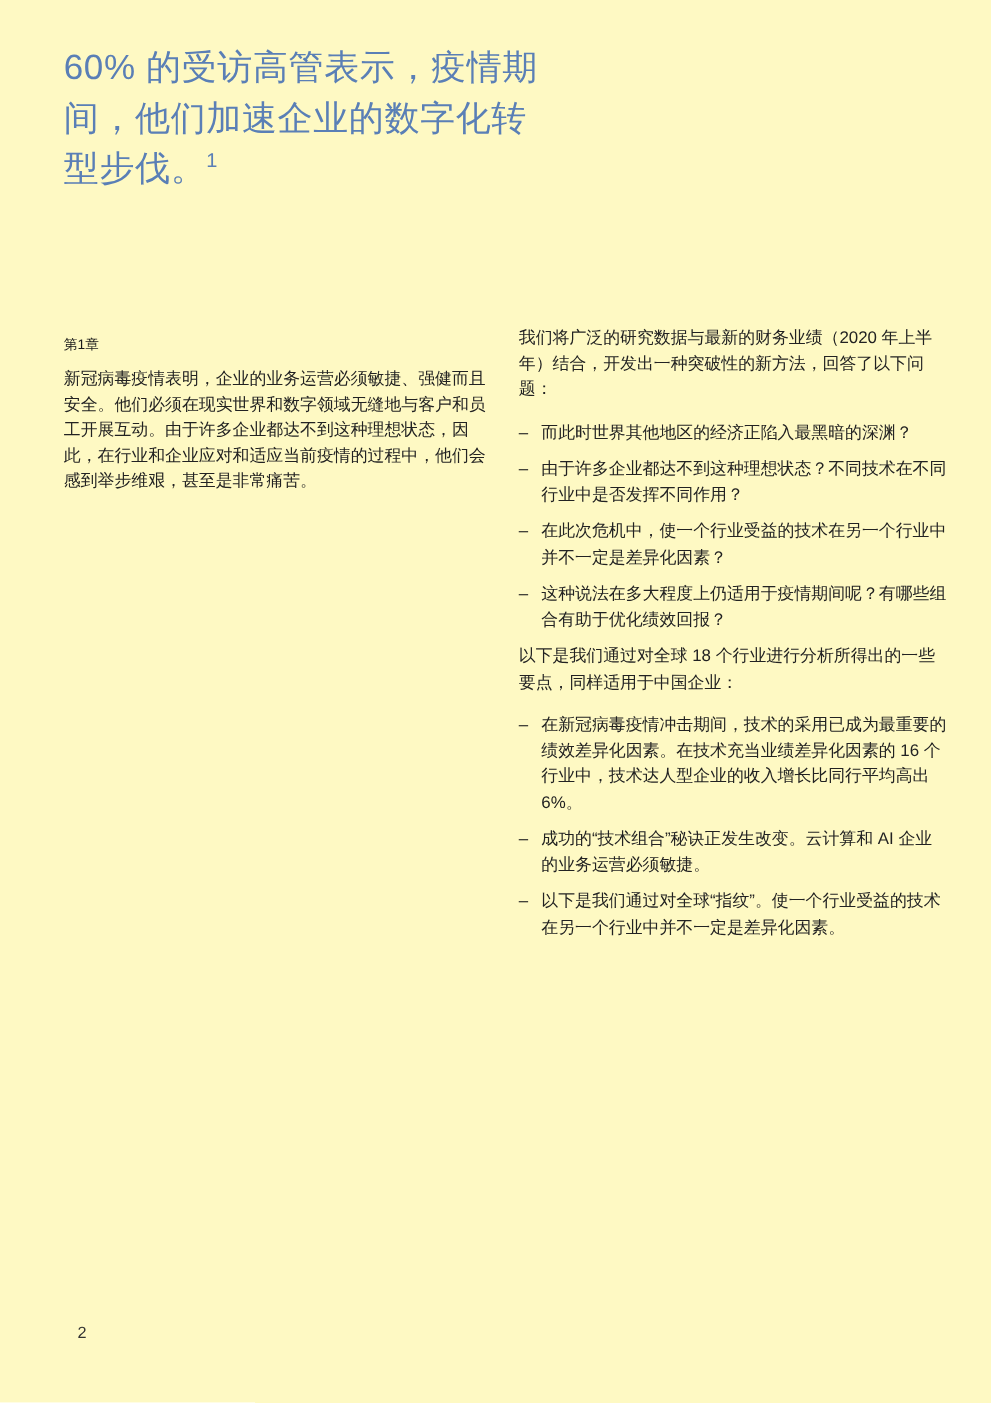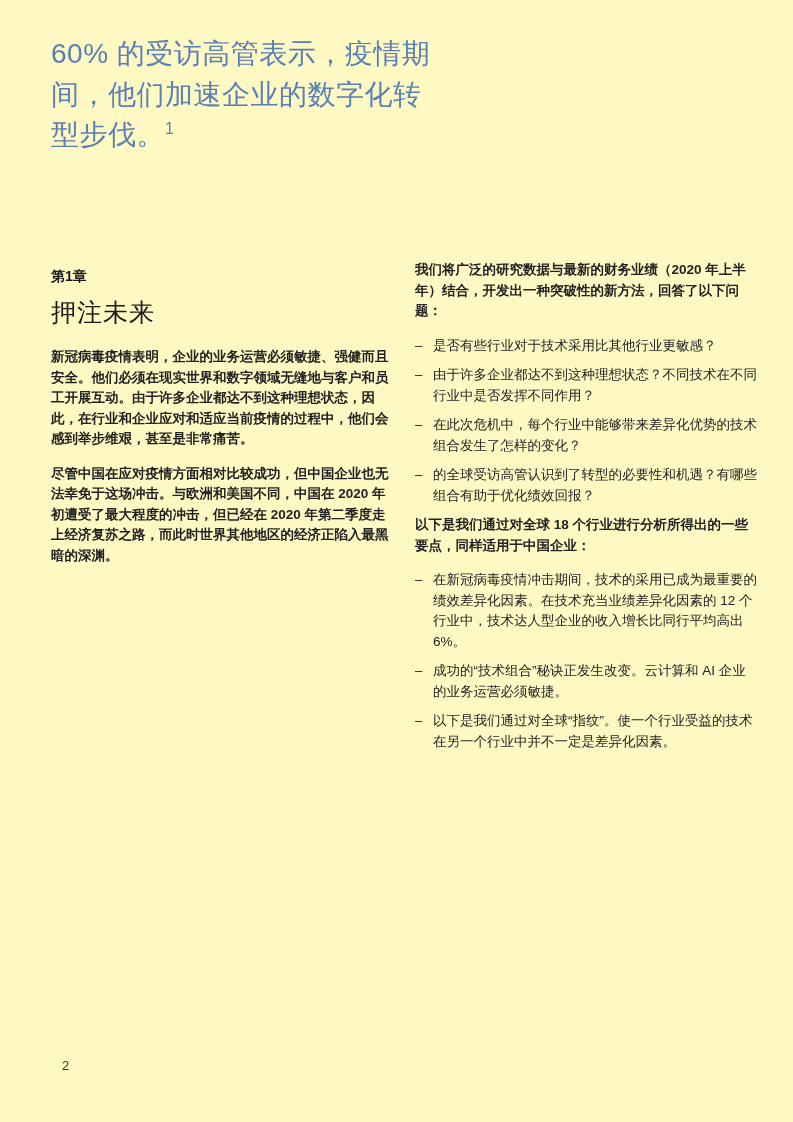--- a/index.html
+++ b/index.html
@@ -35,38 +35,37 @@
     top: 268px;
     width: 341px;
   }
   .col-right {
     position: absolute;
     left: 415px;
     top: 260px;
     width: 343px;
   }
   .chapter-label {
-    font-size: 14px;
-    font-weight: bold;
+    font-size: 11px;
+    font-weight: normal;
     color: #1a1a1a;
     margin: 0 0 10px 0;
   }
   .chapter-title {
     font-size: 25px;
     font-weight: 400;
     color: #1a1a1a;
     margin: 0 0 18px 0;
     letter-spacing: 1px;
   }
   .body-par {
     font-size: 13.5px;
     line-height: 20.5px;
     margin: 0 0 14px 0;
     color: #222222;
-    font-weight: bold;
   }
   .dash-list { margin: 0 0 6px 0; }
   .dash-item {
     display: flex;
     font-size: 13.5px;
     line-height: 20.5px;
     margin: 0 0 9px 0;
     color: #222222;
   }
   .dash-item .marker {
@@ -85,53 +84,51 @@
 <body>
 
 <div class="page">
 
   <div class="hero">
     <span>60% 的受访高管表示，疫情期间，他们加速企业的数字化转型步伐。</span><span class="footnote-ref">1</span>
   </div>
 
   <div class="col-left">
     <p class="chapter-label">第1章</p>
-    <h1 class="chapter-title">押注未来</h1>
     <p class="body-par">新冠病毒疫情表明，企业的业务运营必须敏捷、强健而且安全。他们必须在现实世界和数字领域无缝地与客户和员工开展互动。由于许多企业都达不到这种理想状态，因此，在行业和企业应对和适应当前疫情的过程中，他们会感到举步维艰，甚至是非常痛苦。</p>
-    <p class="body-par">尽管中国在应对疫情方面相对比较成功，但中国企业也无法幸免于这场冲击。与欧洲和美国不同，中国在 2020 年初遭受了最大程度的冲击，但已经在 2020 年第二季度走上经济复苏之路，而此时世界其他地区的经济正陷入最黑暗的深渊。</p>
   </div>
 
   <div class="col-right">
     <p class="body-par">我们将广泛的研究数据与最新的财务业绩（2020 年上半年）结合，开发出一种突破性的新方法，回答了以下问题：</p>
 
     <div class="dash-list">
       <div class="dash-item">
         <span class="marker">–</span>
-        <span>是否有些行业对于技术采用比其他行业更敏感？</span>
+        <span>而此时世界其他地区的经济正陷入最黑暗的深渊？</span>
       </div>
       <div class="dash-item">
         <span class="marker">–</span>
         <span>由于许多企业都达不到这种理想状态？不同技术在不同行业中是否发挥不同作用？</span>
       </div>
       <div class="dash-item">
         <span class="marker">–</span>
-        <span>在此次危机中，每个行业中能够带来差异化优势的技术组合发生了怎样的变化？</span>
+        <span>在此次危机中，使一个行业受益的技术在另一个行业中并不一定是差异化因素？</span>
       </div>
       <div class="dash-item">
         <span class="marker">–</span>
-        <span>的全球受访高管认识到了转型的必要性和机遇？有哪些组合有助于优化绩效回报？</span>
+        <span>这种说法在多大程度上仍适用于疫情期间呢？有哪些组合有助于优化绩效回报？</span>
       </div>
     </div>
 
     <p class="body-par">以下是我们通过对全球 18 个行业进行分析所得出的一些要点，同样适用于中国企业：</p>
 
     <div class="dash-list">
       <div class="dash-item">
         <span class="marker">–</span>
-        <span>在新冠病毒疫情冲击期间，技术的采用已成为最重要的绩效差异化因素。在技术充当业绩差异化因素的 12 个行业中，技术达人型企业的收入增长比同行平均高出6%。</span>
+        <span>在新冠病毒疫情冲击期间，技术的采用已成为最重要的绩效差异化因素。在技术充当业绩差异化因素的 16 个行业中，技术达人型企业的收入增长比同行平均高出6%。</span>
       </div>
       <div class="dash-item">
         <span class="marker">–</span>
         <span>成功的“技术组合”秘诀正发生改变。云计算和 AI 企业的业务运营必须敏捷。</span>
       </div>
       <div class="dash-item">
         <span class="marker">–</span>
         <span>以下是我们通过对全球“指纹”。使一个行业受益的技术在另一个行业中并不一定是差异化因素。</span>
       </div>
     </div>

